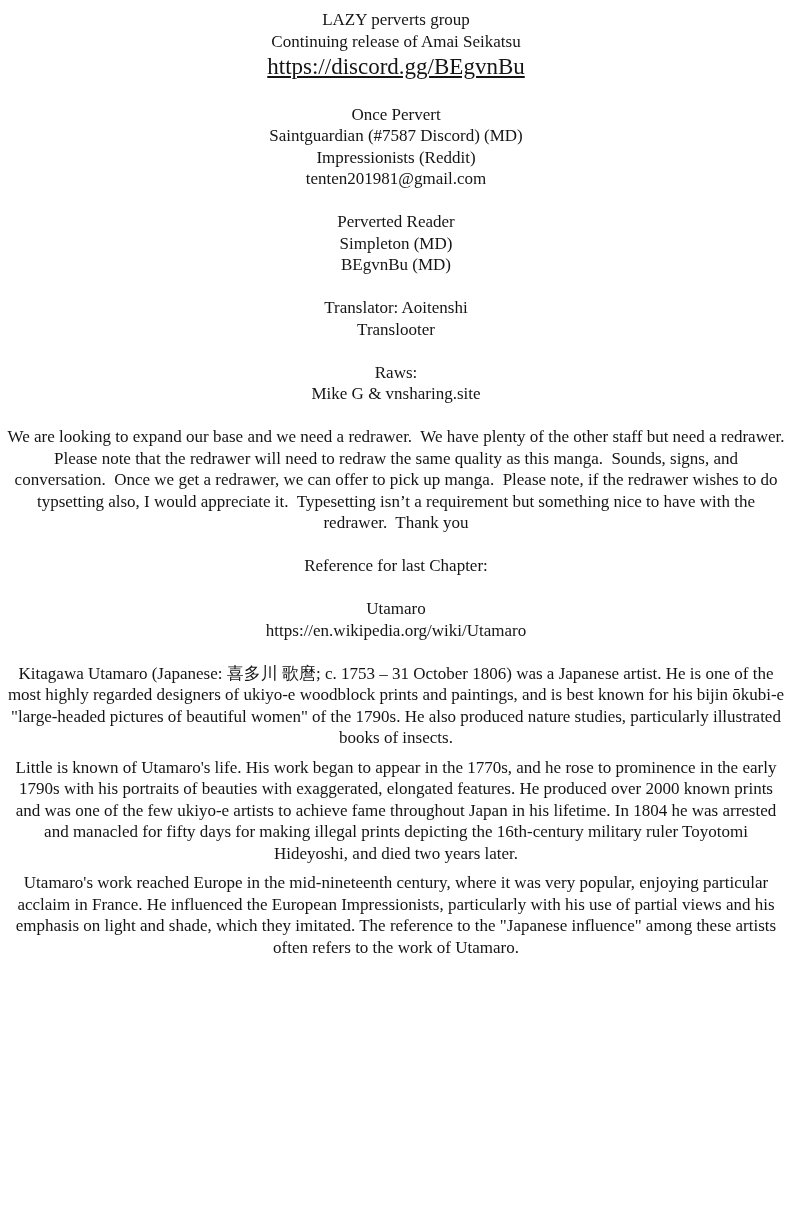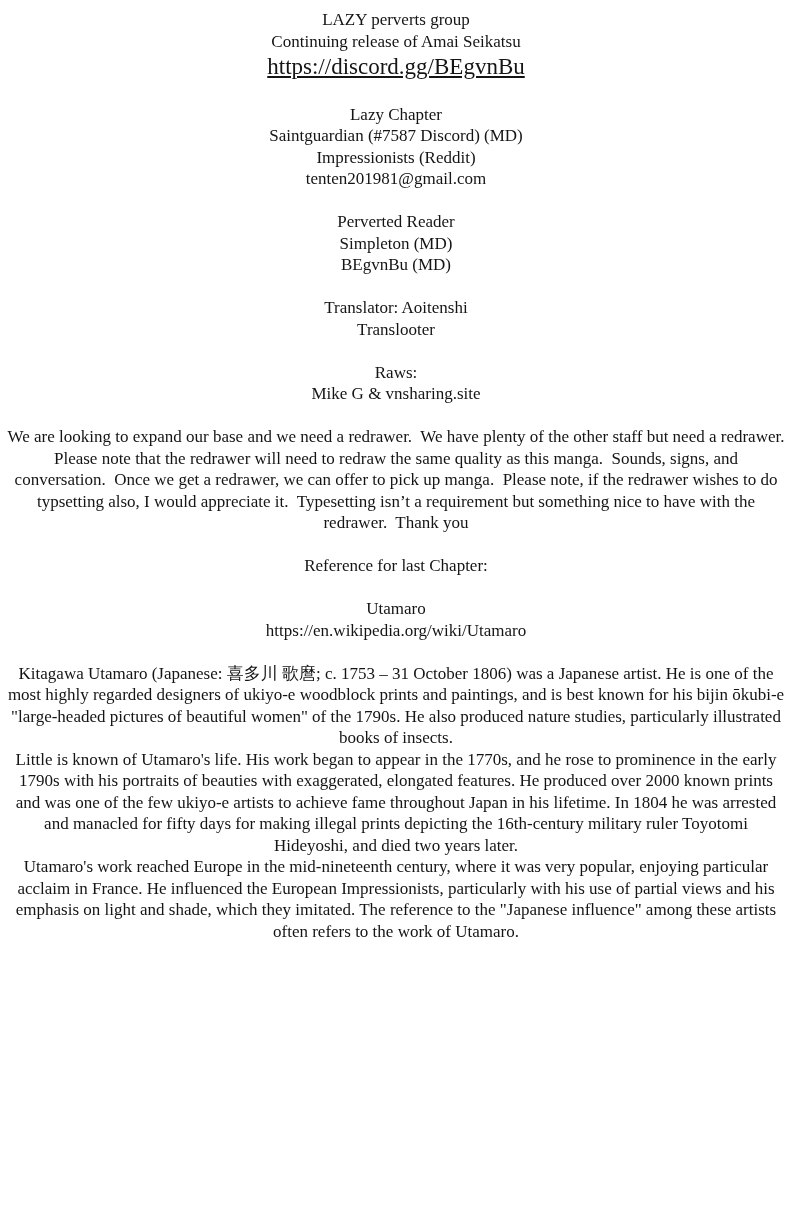--- a/index.html
+++ b/index.html
@@ -25,33 +25,34 @@
   .line {
     white-space: pre-wrap;
   }
   .big-url {
     font-size: 23px;
     line-height: 30px;
     text-decoration: underline;
   }
   .para {
     white-space: pre-wrap;
+    margin-top: 8px;
   }
 </style>
 </head>
 <body>
 
 <div class="sec">
   <div class="line">LAZY perverts group</div>
   <div class="line">Continuing release of Amai Seikatsu</div>
   <div class="line big-url">https://discord.gg/BEgvnBu</div>
 </div>
 
 <div class="sec">
-  <div class="line">Lazy Chapter</div>
+  <div class="line">Once Pervert</div>
   <div class="line">Saintguardian (#7587 Discord) (MD)</div>
   <div class="line">Impressionists (Reddit)</div>
   <div class="line">tenten201981@gmail.com</div>
 </div>
 
 <div class="sec">
   <div class="line">Perverted Reader</div>
   <div class="line">Simpleton (MD)</div>
   <div class="line">BEgvnBu (MD)</div>
 </div>

